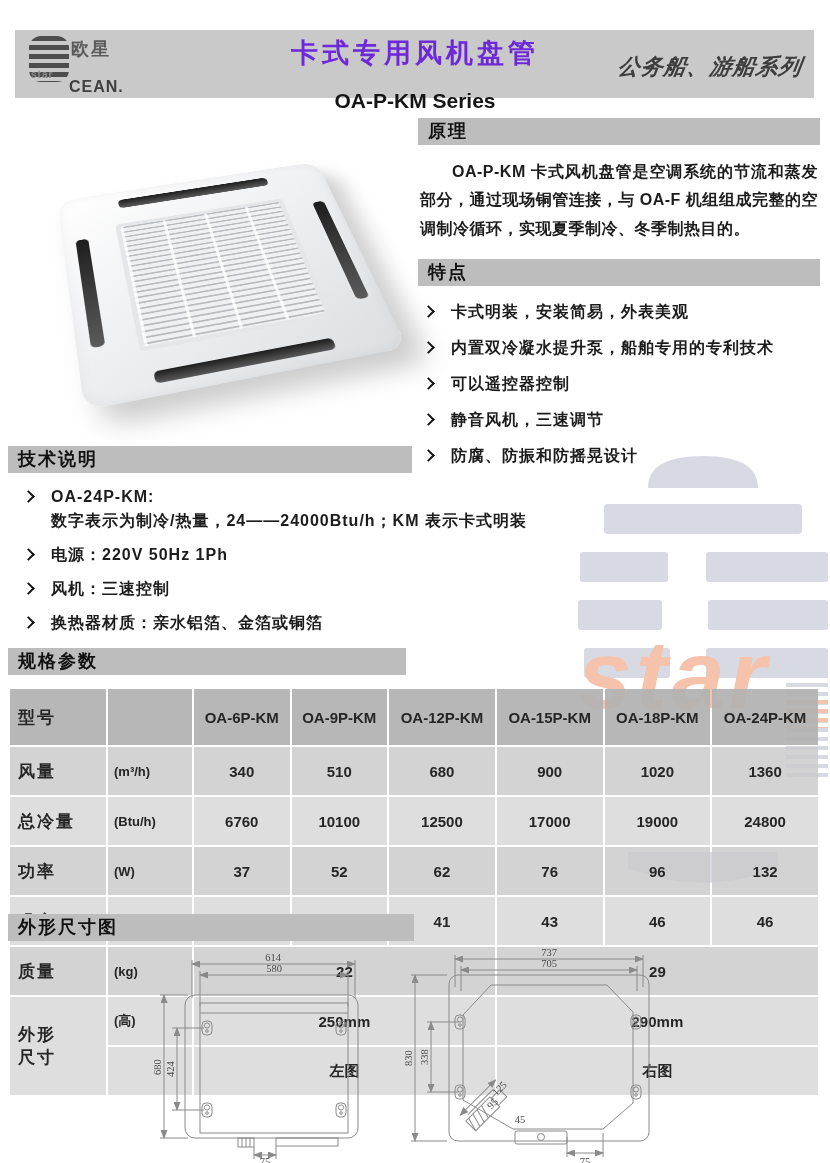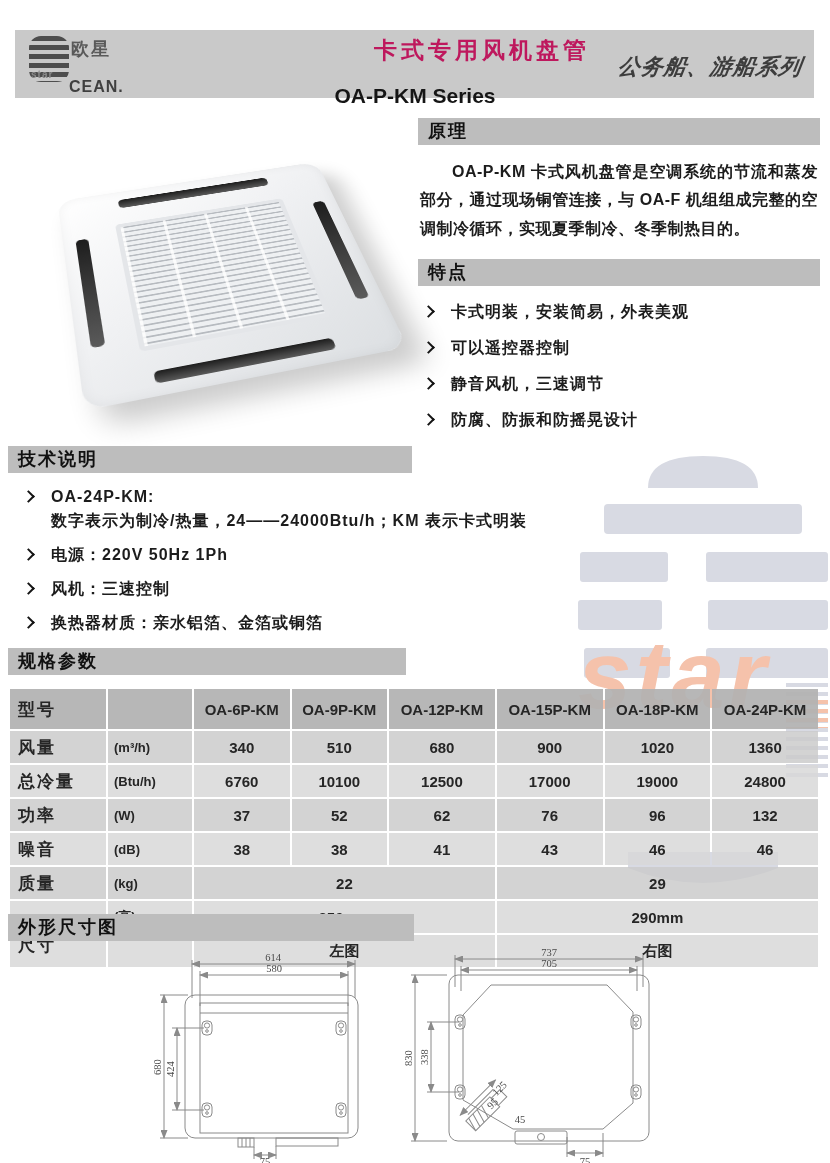--- a/index.html
+++ b/index.html
@@ -10,21 +10,21 @@
   .header-band{position:absolute;left:15px;top:30px;width:799px;height:68px;background:#c9c9c9;}
   .logo{position:absolute;left:14px;top:6px;width:150px;height:58px;}
   .logo-row{display:flex;align-items:flex-start;}
   .logo-o{position:relative;width:40px;height:46px;border-radius:12px;
           background:repeating-linear-gradient(#4d4d4d 0 5px,#c9c9c9 5px 9px);}
   .logo-star{position:absolute;left:2px;bottom:2px;font-size:10px;font-weight:bold;color:#8a8a8a;
              letter-spacing:1px;}
   .logo-cn{font-size:18px;font-weight:bold;color:#5a5a5a;letter-spacing:2px;line-height:1;margin:4px 0 0 2px;}
   .logo-en{font-size:16px;font-weight:bold;color:#3f3f3f;letter-spacing:1px;margin:-4px 0 0 40px;}
   .title-block{position:absolute;left:225px;top:5px;width:350px;text-align:center;}
-  .title-cn{font-size:23px;font-weight:bold;letter-spacing:4px;color:#be185d;text-align:right;}
+  .title-cn{font-size:27px;font-weight:bold;letter-spacing:4px;color:#6d28d9;}
   .title-en{font-size:21px;font-weight:bold;color:#151515;margin-top:18px;}
   .series{position:absolute;right:12px;top:22px;font-size:22px;font-weight:bold;font-style:italic;
           font-family:"Liberation Serif",serif;color:#3d3d3d;transform:skewX(-8deg);letter-spacing:1px;}
 
   
   .unit-wrap{position:absolute;left:28px;top:112px;width:378px;height:330px;}
   .unit3d{position:absolute;left:42px;top:22px;width:295px;height:268px;border-radius:20px;
           transform:perspective(750px) rotateX(42deg) rotate(-13deg);
           background:linear-gradient(145deg,#ffffff 0%,#f0f1f3 45%,#dcdfe2 100%);
           box-shadow:14px 20px 26px rgba(0,0,0,.20), inset 0 0 14px rgba(0,0,0,.05);}
@@ -63,21 +63,21 @@
   .wm-stripes{position:absolute;left:786px;top:656px;width:42px;height:126px;z-index:0;
       background:repeating-linear-gradient(to bottom,#d8dae3 0 4px,rgba(0,0,0,0) 4px 9px);}
   .wm-stripes .salmon{position:absolute;left:0;top:44px;width:100%;height:28px;
       background:repeating-linear-gradient(to bottom,#f5c2ab 0 4px,rgba(0,0,0,0) 4px 9px);}
 
   
   .specs{position:absolute;left:8px;top:648px;width:812px;z-index:1;}
   .specs .sec-bar{width:398px;}
   table.spec{border-collapse:separate;border-spacing:2px;width:812px;margin-top:12px;
              font-weight:bold;color:#262626;}
-  table.spec td{text-align:center;font-size:15px;height:24px;padding:4px 2px;}
+  table.spec td{text-align:center;font-size:15px;height:24px;padding:12px 2px;}
   table.spec tr.th td{background:rgba(177,177,177,.93);height:32px;font-size:15px;}
   table.spec tr.ra td{background:rgba(203,203,203,.84);}
   table.spec tr.rb td{background:rgba(216,216,216,.84);}
   table.spec td.lbl{text-align:left;padding-left:8px;font-size:17px;width:86px;letter-spacing:2px;}
   table.spec td.unit{text-align:left;padding-left:6px;font-size:13px;width:76px;}
   table.spec tr.th td.lbl{font-size:17px;}
 
   
   .dims{position:absolute;left:8px;top:914px;width:814px;height:253px;z-index:1;}
   .dims .sec-bar{width:406px;}
@@ -140,20 +140,24 @@
     <div class="sec-bar">原理</div>
     <p class="body-text">OA-P-KM 卡式风机盘管是空调系统的节流和蒸发部分，通过现场铜管连接，与 OA-F 机组组成完整的空调制冷循环，实现夏季制冷、冬季制热目的。</p>
     <div class="sec-bar">特点</div>
     <ul class="blist">
       <li>
           <span class="chev"></span>
           <span>卡式明装，安装简易，外表美观</span>
         </li>
       <li>
           <span class="chev"></span>
+          <span>内置双冷凝水提升泵，船舶专用的专利技术</span>
+        </li>
+      <li>
+          <span class="chev"></span>
           <span>可以遥控器控制</span>
         </li>
       <li>
           <span class="chev"></span>
           <span>静音风机，三速调节</span>
         </li>
       <li>
           <span class="chev"></span>
           <span>防腐、防振和防摇晃设计</span>
         </li>

